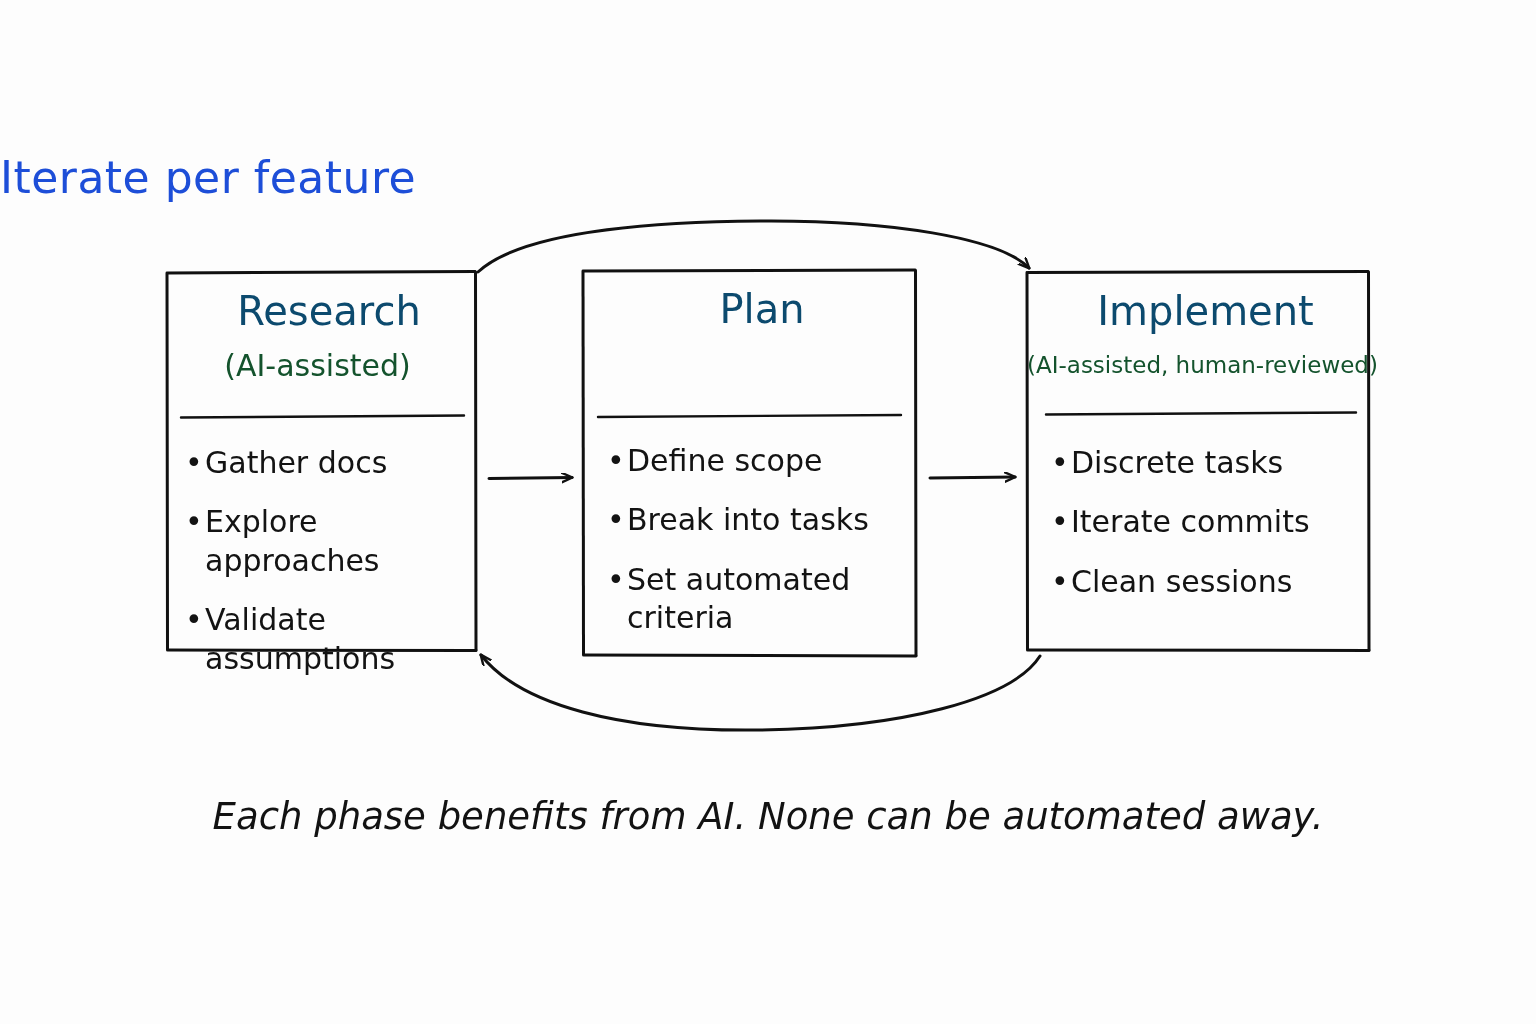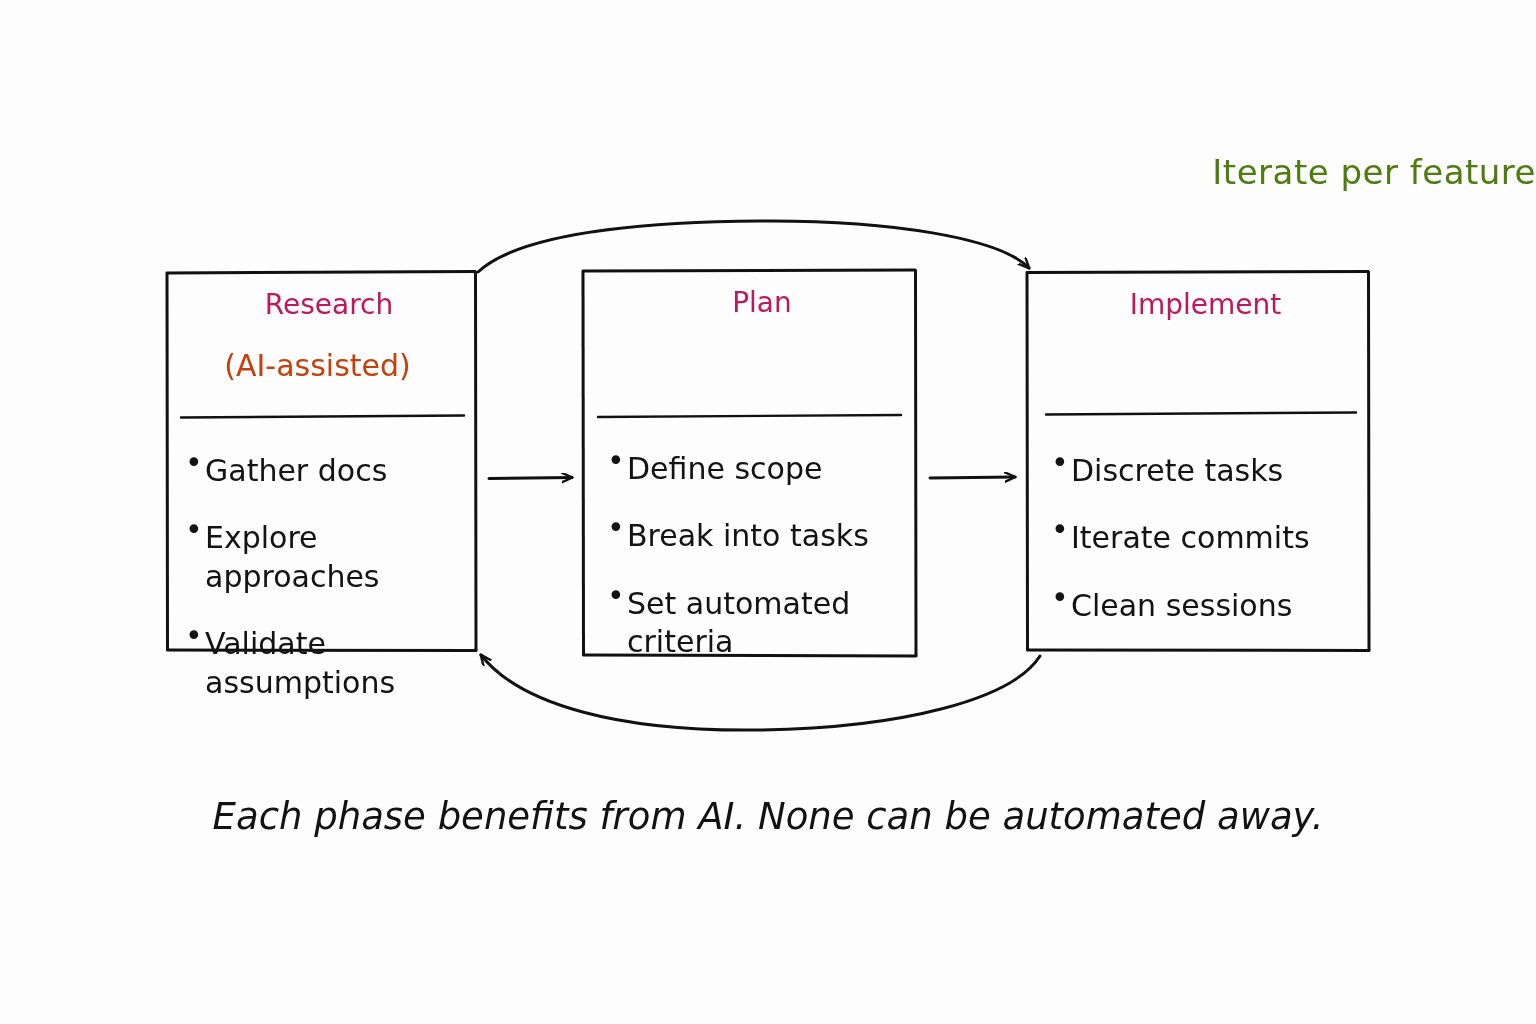--- a/index.html
+++ b/index.html
@@ -25,48 +25,48 @@
     height: 1024px;
     pointer-events: none;
   }
 
   
   .loop-label {
     position: absolute;
     left: 0;
     right: 0;
     top: 152px;
-    text-align: right;
-    font-size: 34px;
+    text-align: left;
+    font-size: 44px;
     letter-spacing: 0.5px;
-    color: #4d7c0f;
+    color: #1d4ed8;
   }
 
   
   .phase-box {
     position: absolute;
     box-sizing: border-box;
     background: transparent;
     display: block;
   }
   .phase-title {
     position: absolute;
     left: 15px;
     right: 0;
     text-align: center;
-    font-size: 28px;
-    color: #be185d;
+    font-size: 40px;
+    color: #0c4a6e;
     white-space: nowrap;
   }
   .phase-sub {
     position: absolute;
     left: 0;
     right: 8px;
     text-align: center;
-    color: #c2410c;
+    color: #14532d;
     white-space: nowrap;
   }
   .bullet-list {
     position: absolute;
     left: 0;
     right: 0;
   }
   .bullet-item {
     display: flex;
     align-items: flex-start;
@@ -76,21 +76,20 @@
     margin-bottom: 21px;
   }
   .bullet-dot {
     flex: 0 0 auto;
     width: 20px;
     font-size: 30px;
     line-height: 1.28;
   }
   .bullet-text {
     flex: 1 1 auto;
-    margin-top: 8px;
   }
 
   
   #box-research {
     left: 167px;
     top: 272px;
     width: 309px;
     height: 378px;
   }
   #box-research .phase-title { top: 16px; }
@@ -219,20 +218,21 @@
       </div>
       <div class="bullet-item">
         <span class="bullet-dot">•</span>
         <span class="bullet-text">Set automated criteria</span>
       </div>
     </div>
   </div>
 
   <div class="phase-box" id="box-implement">
     <div class="phase-title">Implement</div>
+    <div class="phase-sub">(AI-assisted, human-reviewed)</div>
     <div class="bullet-list">
       <div class="bullet-item">
         <span class="bullet-dot">•</span>
         <span class="bullet-text">Discrete tasks</span>
       </div>
       <div class="bullet-item">
         <span class="bullet-dot">•</span>
         <span class="bullet-text">Iterate commits</span>
       </div>
       <div class="bullet-item">

